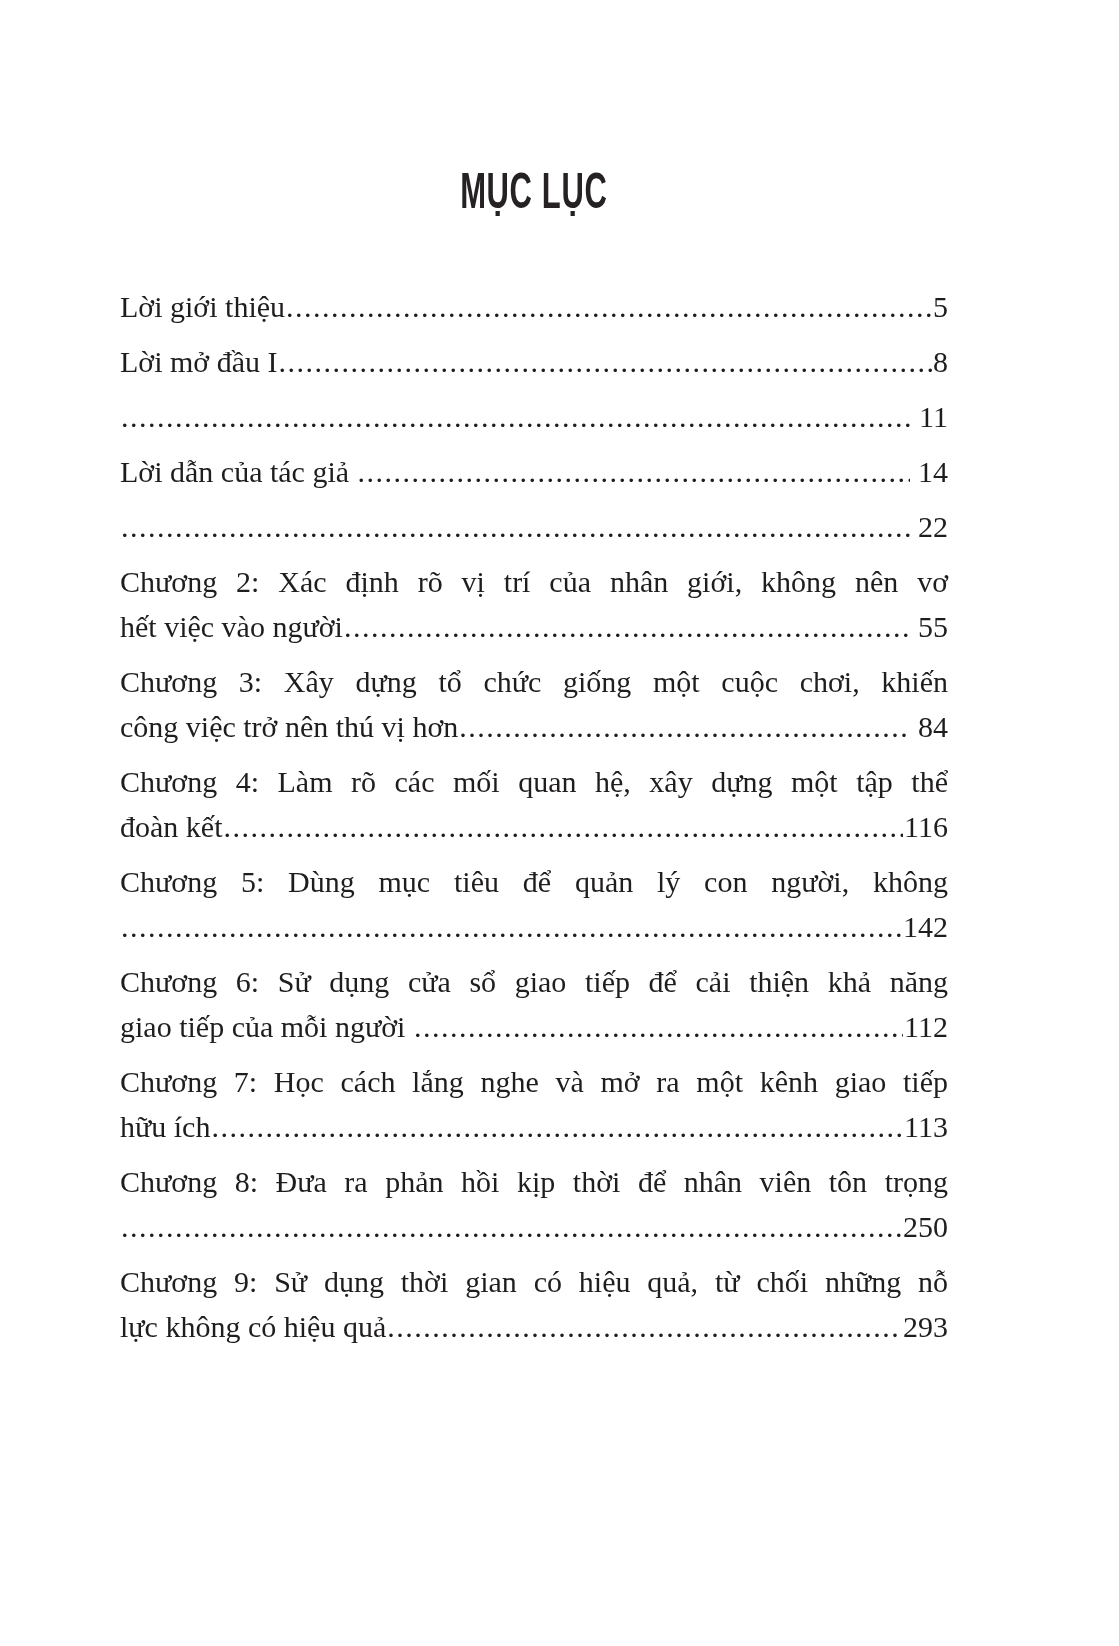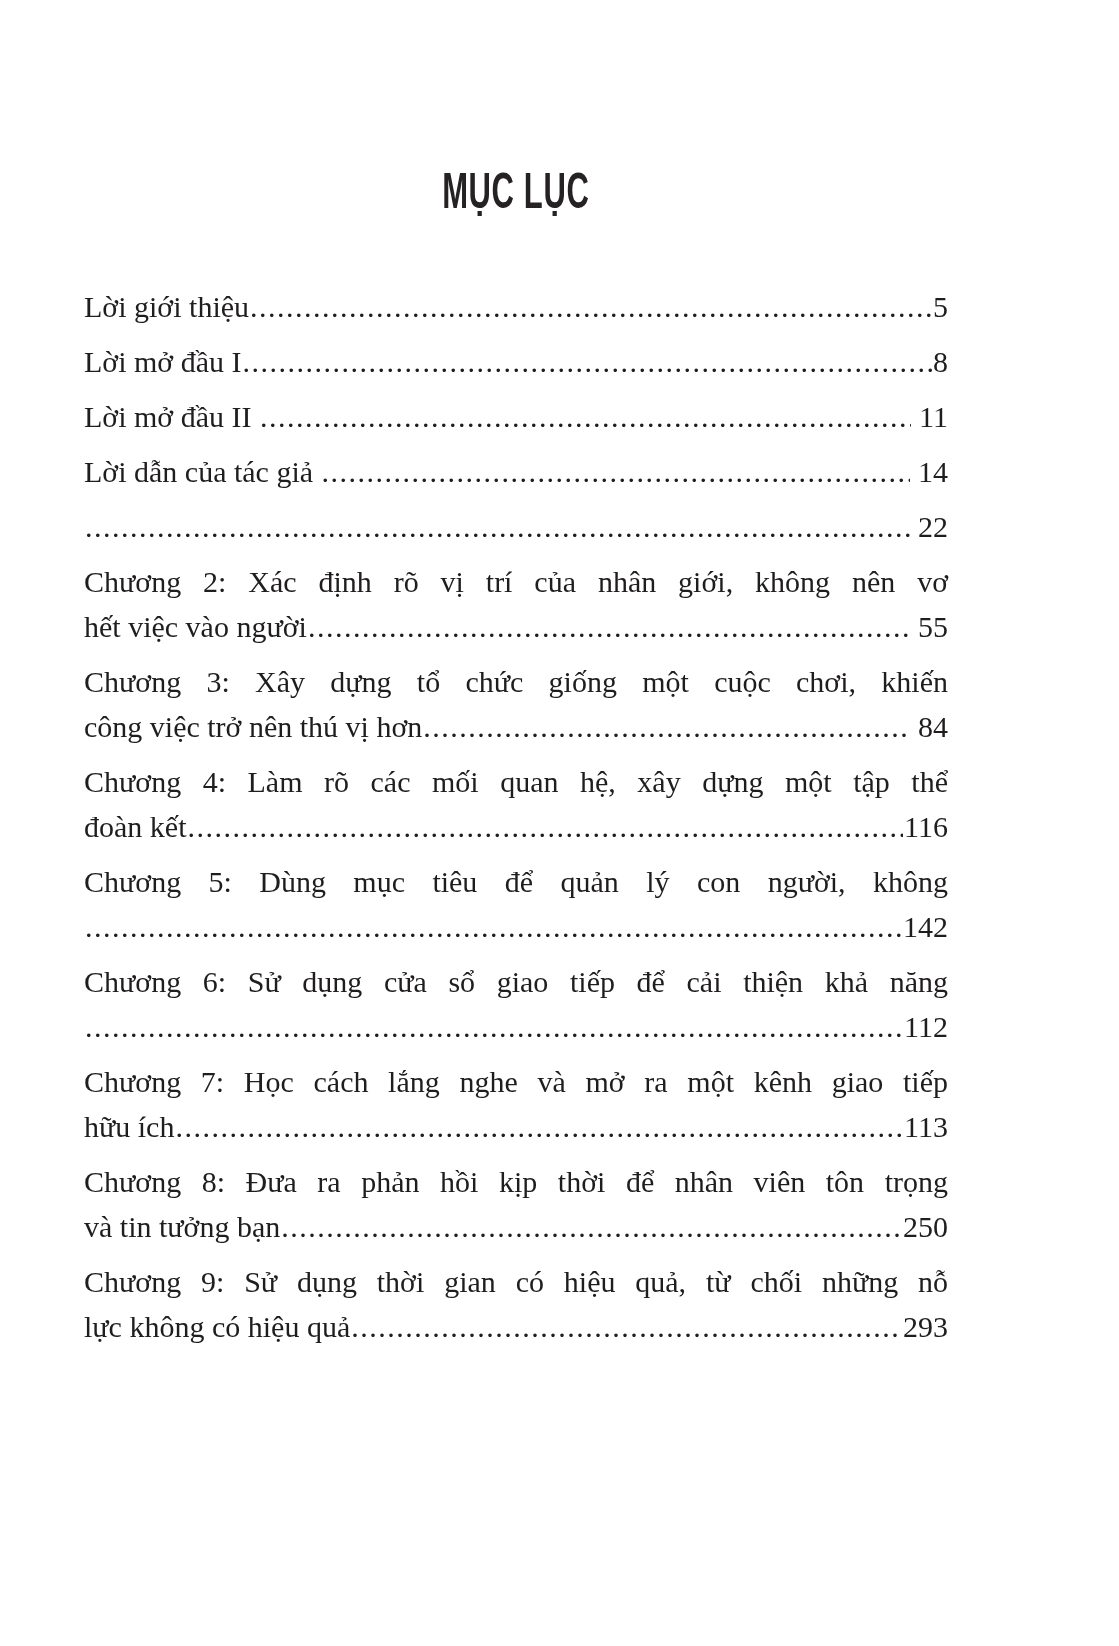--- a/index.html
+++ b/index.html
@@ -7,21 +7,21 @@
     padding: 0;
     background: #ffffff;
   }
   .sheet {
     position: relative;
     box-sizing: border-box;
     width: 1119px;
     height: 1646px;
     background: #ffffff;
     color: #1e1c1c;
-    padding: 166px 171px 0 84px;
+    padding: 166px 171px 0 120px;
     overflow: hidden;
   }
   .title-row {
     text-align: center;
     margin: 0 0 66px 0;
     height: 52px;
   }
   .title-text {
     display: inline-block;
     font-family: "Liberation Sans", sans-serif;
@@ -88,21 +88,20 @@
       </div>
       <div class="entry">
         <div class="entry-leader">
           <span class="entry-text">Lời mở đầu I</span>
           <span class="dots">........................................................................................................................................................................................................</span>
           <span class="page-num">8</span>
         </div>
       </div>
       <div class="entry">
         <div class="entry-leader">
-          <span class="entry-text">Lời mở đầu II </span>
           <span class="dots">........................................................................................................................................................................................................</span>
           <span class="page-num"> 11</span>
         </div>
       </div>
       <div class="entry">
         <div class="entry-leader">
           <span class="entry-text">Lời dẫn của tác giả </span>
           <span class="dots">........................................................................................................................................................................................................</span>
           <span class="page-num"> 14</span>
         </div>
@@ -140,36 +139,36 @@
       <div class="entry">
         <div class="entry-wrap-line">Chương 5: Dùng mục tiêu để quản lý con người, không</div>
         <div class="entry-leader">
           <span class="dots">........................................................................................................................................................................................................</span>
           <span class="page-num">142</span>
         </div>
       </div>
       <div class="entry">
         <div class="entry-wrap-line">Chương 6: Sử dụng cửa sổ giao tiếp để cải thiện khả năng</div>
         <div class="entry-leader">
+          <span class="entry-text">giao tiếp của mỗi người </span>
           <span class="dots">........................................................................................................................................................................................................</span>
           <span class="page-num">112</span>
         </div>
       </div>
       <div class="entry">
         <div class="entry-wrap-line">Chương 7: Học cách lắng nghe và mở ra một kênh giao tiếp</div>
         <div class="entry-leader">
           <span class="entry-text">hữu ích</span>
           <span class="dots">........................................................................................................................................................................................................</span>
           <span class="page-num">113</span>
         </div>
       </div>
       <div class="entry">
         <div class="entry-wrap-line">Chương 8: Đưa ra phản hồi kịp thời để nhân viên tôn trọng</div>
         <div class="entry-leader">
-          <span class="entry-text">và tin tưởng bạn</span>
           <span class="dots">........................................................................................................................................................................................................</span>
           <span class="page-num">250</span>
         </div>
       </div>
       <div class="entry">
         <div class="entry-wrap-line">Chương 9: Sử dụng thời gian có hiệu quả, từ chối những nỗ</div>
         <div class="entry-leader">
           <span class="entry-text">lực không có hiệu quả</span>
           <span class="dots">........................................................................................................................................................................................................</span>
           <span class="page-num">293</span>

